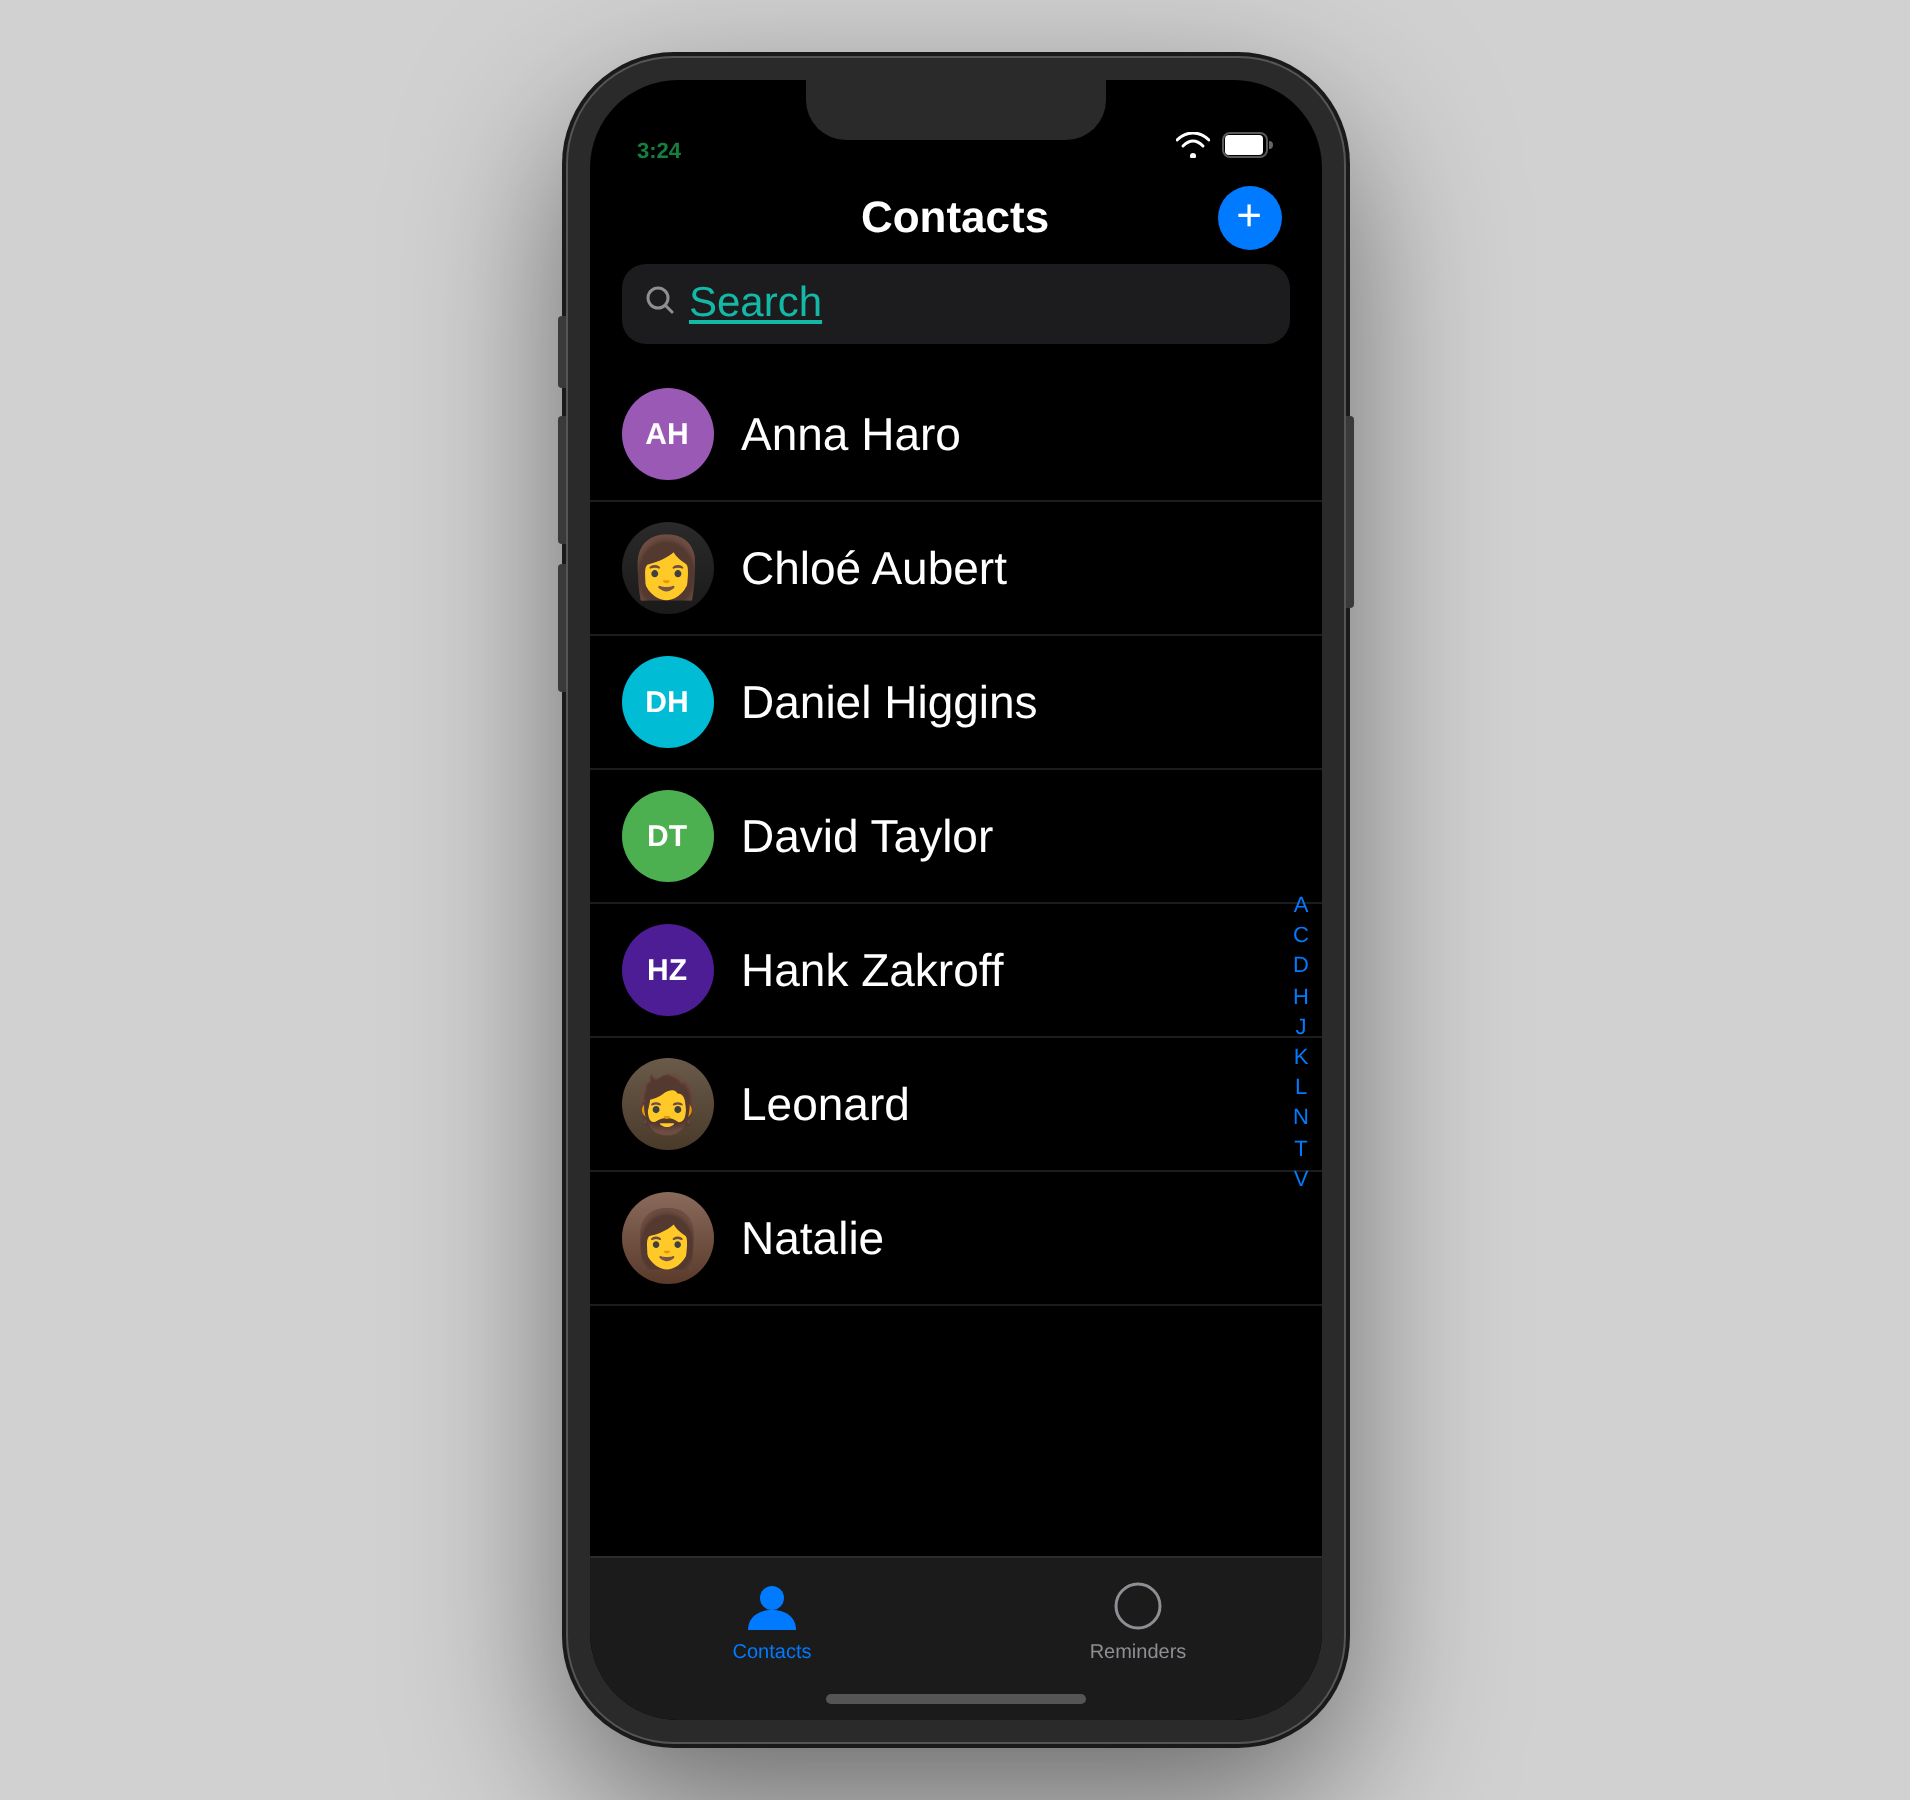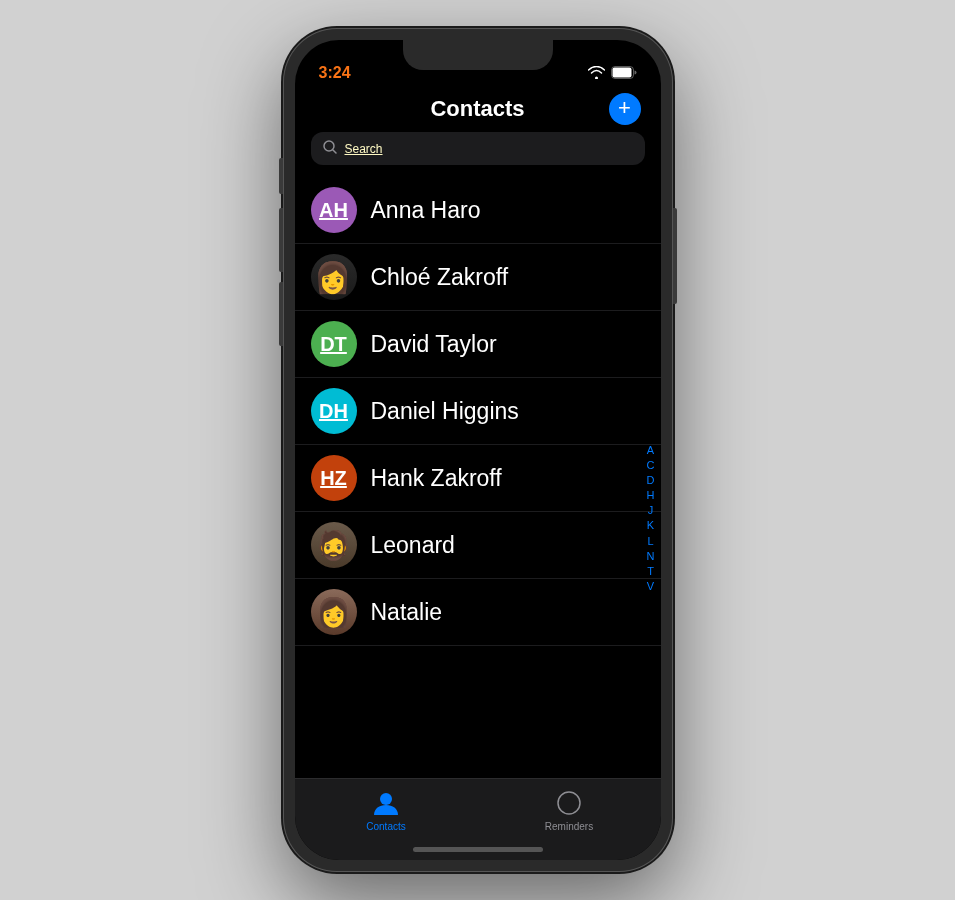--- a/index.html
+++ b/index.html
@@ -88,23 +88,23 @@
     .status-bar {
       position: relative;
       height: 48px;
       display: flex;
       align-items: flex-end;
       justify-content: space-between;
       padding: 0 24px 6px;
       z-index: 5;
     }
     .status-time {
-      font-size: 16px;
+      font-size: 11px;
       font-weight: 600;
-      color: #f97316;
+      color: #15803d;
     }
     .status-icons {
       display: flex;
       align-items: center;
       gap: 6px;
     }
     .wifi-icon, .battery-icon {
       color: #fff;
       font-size: 13px;
     }
@@ -149,22 +149,22 @@
       display: flex;
       align-items: center;
       padding: 8px 12px;
       gap: 8px;
     }
     .search-bar .search-icon-wrap {
       color: #8e8e93;
       font-size: 15px;
     }
     .search-input-display {
-      font-size: 12px;
-      color: #fef9c3;
+      font-size: 21px;
+      color: #14b8a6;
       text-decoration: underline;
     }
 
     
     .contacts-list {
       flex: 1;
       overflow: hidden;
       position: relative;
     }
 
@@ -176,27 +176,26 @@
       cursor: pointer;
     }
 
     .avatar {
       width: 46px;
       height: 46px;
       border-radius: 50%;
       display: flex;
       align-items: center;
       justify-content: center;
-      font-size: 20px;
+      font-size: 15px;
       font-weight: 600;
       color: #fff;
       margin-right: 14px;
       flex-shrink: 0;
       overflow: hidden;
-      text-decoration: underline;
     }
 
     .contact-name {
       font-size: 23px;
       color: #fff;
       font-weight: 400;
     }
 
     
     .alpha-index {
@@ -391,32 +390,32 @@
       </div>
 
       <div class="contacts-list" style="flex:1; overflow:hidden; position:relative;">
         <div id="contacts-container">
             <div class="contact-item">
               <div class="avatar" style="background:#9B59B6;">AH</div>
               <span class="contact-name">Anna Haro</span>
             </div>
             <div class="contact-item">
               <div class="avatar-photo avatar-chloe"></div>
-              <span class="contact-name">Chloé Zakroff</span>
+              <span class="contact-name">Chloé Aubert</span>
+            </div>
+            <div class="contact-item">
+              <div class="avatar" style="background:#00BCD4;">DH</div>
+              <span class="contact-name">Daniel Higgins</span>
             </div>
             <div class="contact-item">
               <div class="avatar" style="background:#4CAF50;">DT</div>
               <span class="contact-name">David Taylor</span>
             </div>
             <div class="contact-item">
-              <div class="avatar" style="background:#00BCD4;">DH</div>
-              <span class="contact-name">Daniel Higgins</span>
-            </div>
-            <div class="contact-item">
-              <div class="avatar" style="background:#c2410c;">HZ</div>
+              <div class="avatar" style="background:#4c1d95;">HZ</div>
               <span class="contact-name">Hank Zakroff</span>
             </div>
             <div class="contact-item">
               <div class="avatar-photo avatar-leonard"></div>
               <span class="contact-name">Leonard</span>
             </div>
             <div class="contact-item">
               <div class="avatar-photo avatar-natalie"></div>
               <span class="contact-name">Natalie</span>
             </div>

